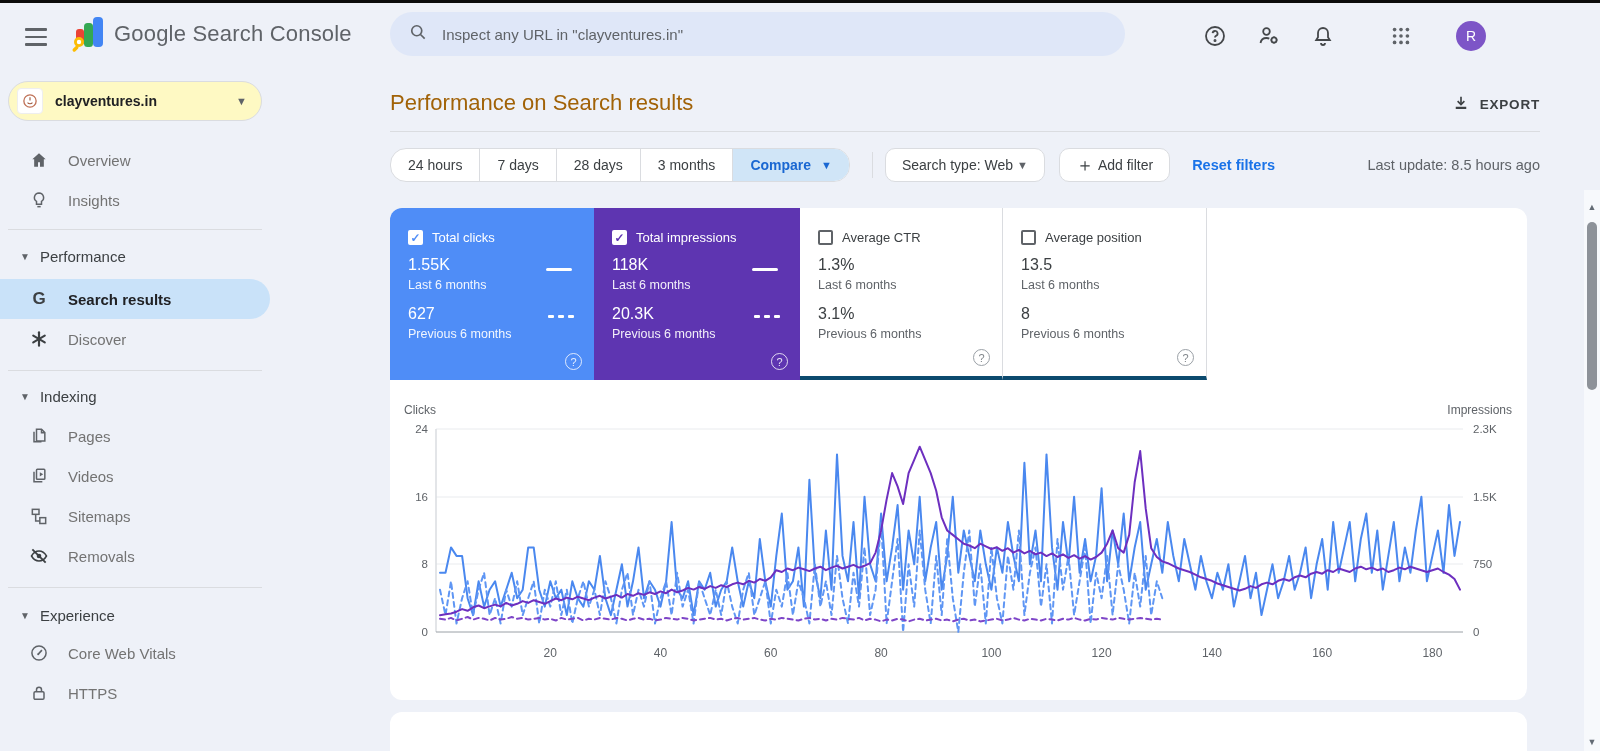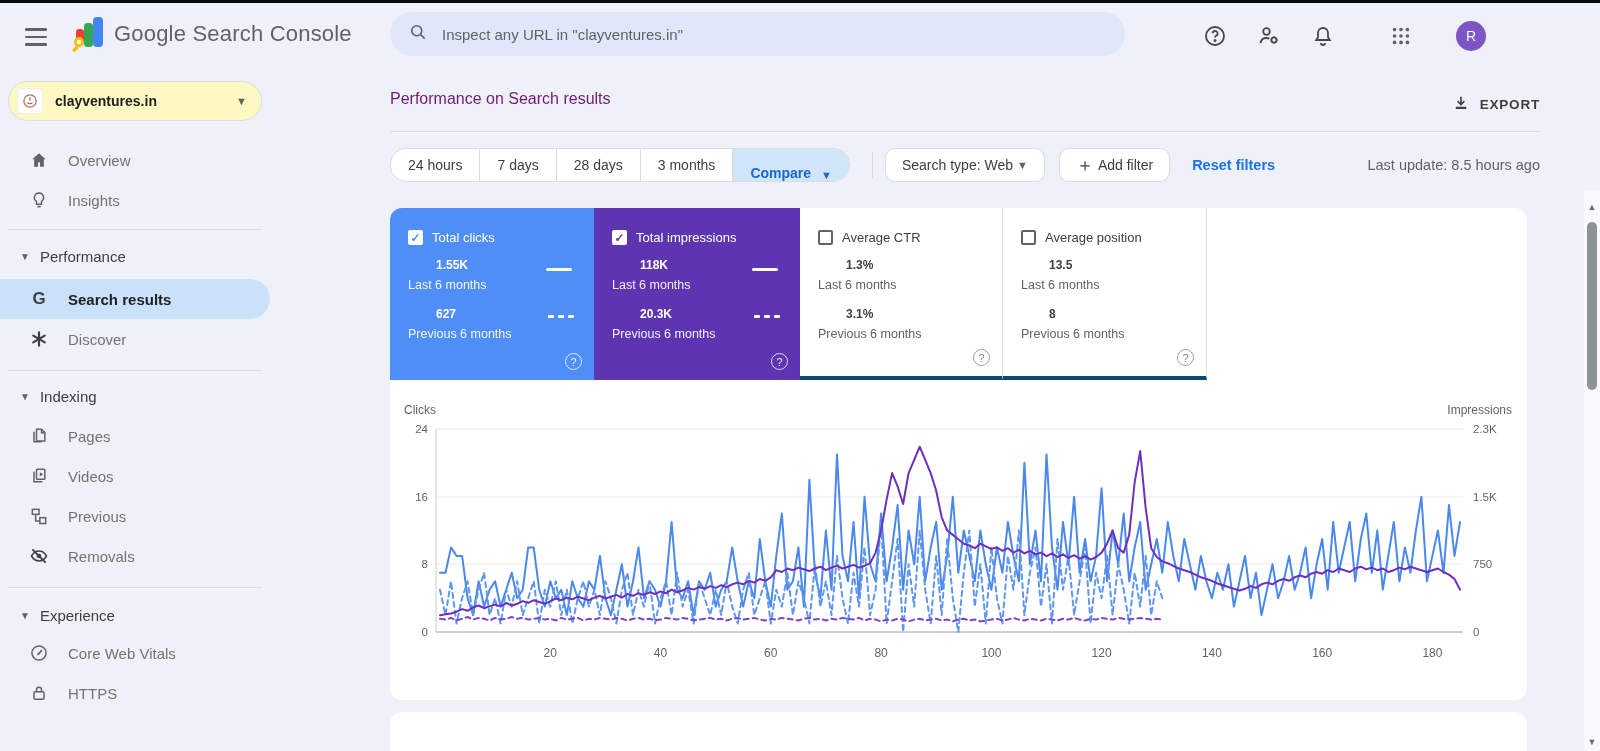--- a/index.html
+++ b/index.html
@@ -31,48 +31,48 @@
   .nav-item.selected { background:#c9e2f9; color:#202124; font-weight:700;}
   .nav-item.selected .nicon { color:#202124;}
   .nav-divider { height:1px; background:#dadce0; margin:9px 8px 0 8px;}
   .nav-section { height:36px; display:flex; align-items:center; padding-left:20px; gap:10px; font-size:15px; color:#3c4043; cursor:pointer;}
   .nav-section .scaret { font-size:10px; color:#5f6368;}
   .g-letter { font-size:17px; font-weight:700; color:#3c4043;}
 
   
   .main { position:absolute; left:270px; top:68px; width:1330px; height:683px;}
   .page-head { position:absolute; left:120px; top:22px; width:1150px; display:flex; justify-content:space-between; align-items:flex-start;}
-  .page-title { font-size:16px; color:#701a75;}
+  .page-title { font-size:22px; color:#a16207;}
   .export-btn { display:flex; align-items:center; gap:10px; font-size:13.5px; font-weight:700; letter-spacing:.8px; color:#3c4043; cursor:pointer; margin-top:4px;}
   .head-divider { position:absolute; left:120px; top:63px; width:1150px; height:1px; background:#dadce0;}
 
   .filter-row { position:absolute; left:120px; top:80px; width:1150px; height:34px; display:flex; align-items:center;}
   .seg-group { display:flex; height:34px; border:1px solid #dadce0; border-radius:16px; overflow:hidden; background:#fff;}
   .seg { padding:0 17px; display:flex; align-items:center; font-size:14px; color:#3c4043; border-right:1px solid #dadce0; cursor:pointer; white-space:nowrap;}
-  .seg:last-child { border-right:none;align-items:flex-end;}
+  .seg:last-child { border-right:none;}
   .seg.compare { background:#d0e5f7; color:#1967d2; font-weight:700; gap:10px;}
   .seg.compare .caret { color:#1967d2;}
   .vsep { width:1px; height:26px; background:#dadce0; margin:0 12px 0 22px;}
   .pill-btn { height:34px; border:1px solid #dadce0; border-radius:10px; background:#fff; display:flex; align-items:center; padding:0 16px; font-size:14px; color:#3c4043; gap:4px; cursor:pointer; white-space:nowrap;}
   .pill-btn + .pill-btn { margin-left:14px;}
   .plus { font-size:18px; color:#3c4043; font-weight:400;}
   .reset-link { margin-left:22px; font-size:14.5px; font-weight:700; color:#1a73e8; cursor:pointer;}
   .last-update { margin-left:auto; font-size:14.5px; color:#5f6368;}
 
   .big-card { position:absolute; left:120px; top:140px; width:1137px; height:492px; background:#fff; border-radius:12px;}
   .cards-row { position:absolute; left:0; top:0; height:172px; display:flex;}
   .mcard { position:relative; height:172px; padding:22px 16px 0 18px; cursor:pointer;}
   .mcard.blue { width:204px; background:#4f8df7; color:#fff; border-radius:12px 0 0 0;}
   .mcard.purple { width:206px; background:#5e35b1; color:#fff;}
   .mcard.white { width:203px; background:#fff; color:#202124; border-right:1px solid #dadce0; border-bottom:4px solid #0c4a6e;}
   .mcard.white:last-child{ width:204px;}
   .chk-row { display:flex; align-items:center; gap:9px; font-size:13px;}
   .chk { width:15px; height:15px; border-radius:2px; background:#fff; display:flex; align-items:center; justify-content:center; font-size:12px; font-weight:700;}
   .chk.un { background:transparent; border:2px solid #5f6368;}
-  .mnum { font-size:12px; font-weight:700; margin-top:9px; line-height:22px;margin-left:28px;}
+  .mnum { font-size:16px; font-weight:400; margin-top:9px; line-height:22px;}
   .msub { font-size:12.5px; margin-top:2px; opacity:.92;}
   .mcard.white .msub { color:#5f6368; opacity:1;}
   .mcard.white .mnum { color:#3c4043;}
   .mnum2 { margin-top:11px;}
   .legend-solid { position:absolute; right:22px; top:60px; width:26px; height:3px; background:#fff; border-radius:2px;}
   .legend-dash { position:absolute; right:20px; top:107px; display:flex; gap:4px;}
   .legend-dash i { width:6px; height:3px; background:#fff; border-radius:1px;}
   .help-dot { position:absolute; right:12px; bottom:10px; width:17px; height:17px; border-radius:50%; border:1.5px solid rgba(255,255,255,.8); color:rgba(255,255,255,.85); font-size:11px; display:flex; align-items:center; justify-content:center;}
   .mcard.white .help-dot { border-color:#9aa0a6; color:#80868b;}
 
@@ -239,21 +239,21 @@
       <span>Videos</span>
     </div>
     <div class="nav-item">
       <span class="nicon">
           <svg width="20" height="20" viewBox="0 0 24 24" fill="none" stroke="#5f6368" stroke-width="1.8">
             <rect x="4" y="4" width="8" height="6"></rect>
             <path d="M8 10v8h5"></path>
             <rect x="13" y="14" width="7" height="7"></rect>
           </svg>
         </span>
-      <span>Previous</span>
+      <span>Sitemaps</span>
     </div>
     <div class="nav-item">
       <span class="nicon">
           <svg width="20" height="20" viewBox="0 0 24 24" fill="none" stroke="#3c4043" stroke-width="1.8">
             <path d="M3 12s3.5-6 9-6 9 6 9 6-3.5 6-9 6-9-6-9-6z"></path>
             <circle cx="12" cy="12" r="2.8" fill="#3c4043" stroke="none"></circle>
             <line x1="4" y1="4" x2="20" y2="20" stroke-width="2.2"></line>
           </svg>
         </span>
       <span>Removals</span>

